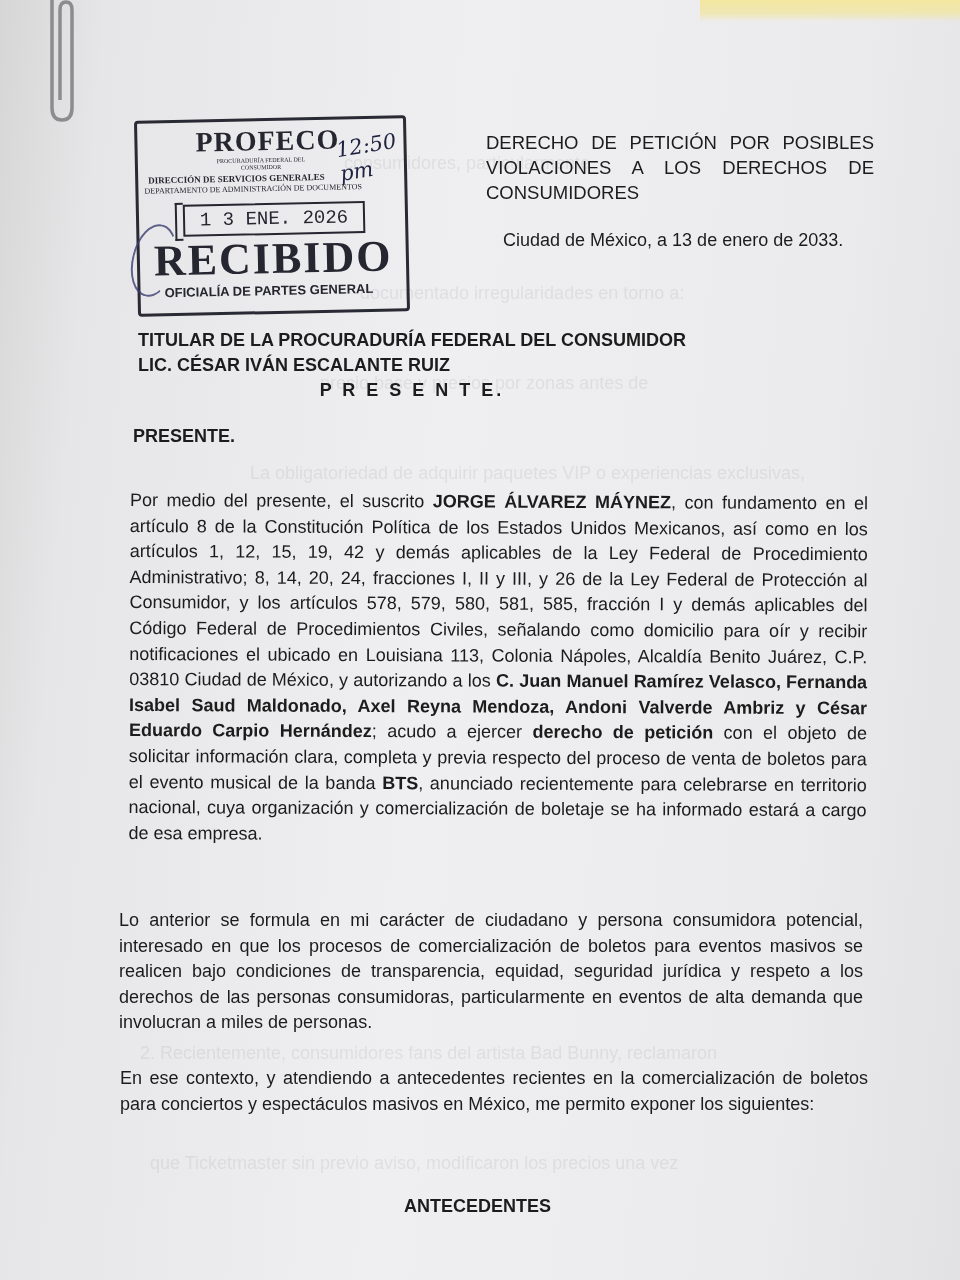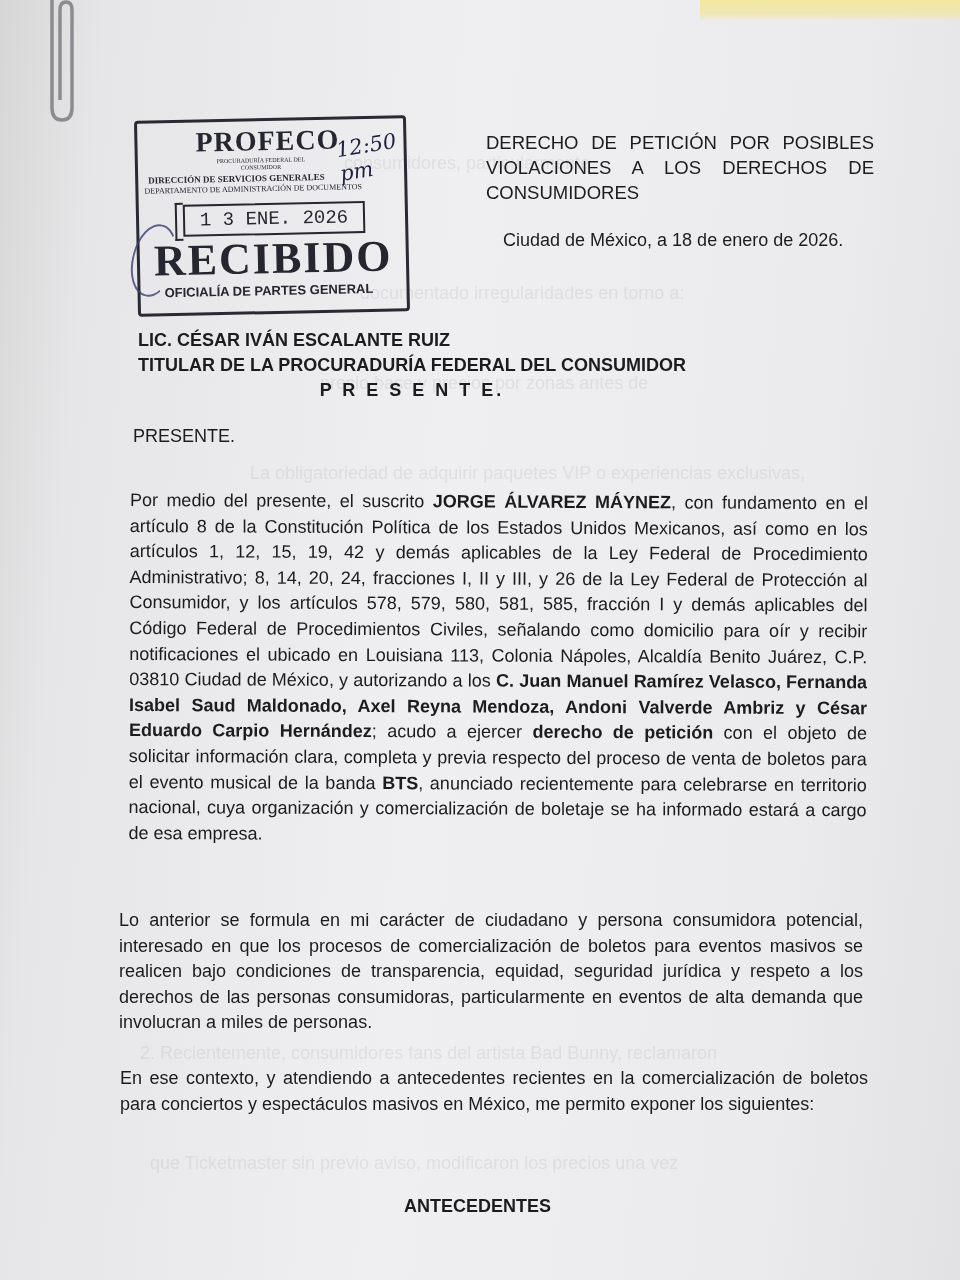--- a/index.html
+++ b/index.html
@@ -50,21 +50,21 @@
   }
   .stamp .swirl { position: absolute; left: -8px; top: 100px; width: 40px; height: 70px; border: 2px solid #3b3f72; border-radius: 50%; border-right-color: transparent; transform: rotate(15deg); opacity: 0.8; }
 
   .subject {
     position: absolute; left: 486px; top: 130px; width: 388px;
     font-size: 18.5px; font-weight: normal; line-height: 25px; text-align: justify; text-align-last: left;
   }
   .place-date { position: absolute; left: 503px; top: 230px; font-size: 18px; }
   .addressee { position: absolute; left: 138px; top: 328px; font-size: 18px; font-weight: bold; line-height: 25px; }
   .addressee .presente1 { letter-spacing: 3px; text-align: center; }
-  .presente2 { position: absolute; left: 133px; top: 426px; font-size: 18px; font-weight: normal; }
+  .presente2 { position: absolute; left: 133px; top: 426px; font-size: 18px; font-weight: bold; }
 
   .para {
     position: absolute; font-size: 18px; line-height: 25.6px; text-align: justify;
   }
   .p1 { left: 130px; top: 488px; width: 738px; transform: rotate(0.25deg); transform-origin: left top; }
   .p2 { left: 119px; top: 908px; width: 744px; }
   .p3 { left: 120px; top: 1066px; width: 748px; }
   .heading { position: absolute; left: 404px; top: 1196px; font-size: 18px; font-weight: bold; }
   b { font-weight: bold; }
 </style>
@@ -92,25 +92,25 @@
   <div class="line3">DIRECCIÓN DE SERVICIOS GENERALES</div>
   <div class="line4">DEPARTAMENTO DE ADMINISTRACIÓN DE DOCUMENTOS</div>
   <div class="bracket"></div>
   <div class="datebox">1 3 ENE. 2026</div>
   <div class="swirl"></div>
   <div class="recibido">RECIBIDO</div>
   <div class="oficialia">OFICIALÍA DE PARTES GENERAL</div>
 </div>
 
 <div class="subject">DERECHO DE PETICIÓN POR POSIBLES VIOLACIONES A LOS DERECHOS DE CONSUMIDORES</div>
-<div class="place-date">Ciudad de México, a 18 de enero de 2026.</div>
+<div class="place-date">Ciudad de México, a 13 de enero de 2033.</div>
 
 <div class="addressee">
+  <div>TITULAR DE LA PROCURADURÍA FEDERAL DEL CONSUMIDOR</div>
   <div>LIC. CÉSAR IVÁN ESCALANTE RUIZ</div>
-  <div>TITULAR DE LA PROCURADURÍA FEDERAL DEL CONSUMIDOR</div>
   <div class="presente1">P R E S E N T E.</div>
 </div>
 <div class="presente2">PRESENTE.</div>
 
 <div class="para p1"><span>Por medio del presente, el suscrito </span><b>JORGE ÁLVAREZ MÁYNEZ</b><span>, con fundamento en el artículo 8 de la Constitución Política de los Estados Unidos Mexicanos, así como en los artículos 1, 12, 15, 19, 42 y demás aplicables de la Ley Federal de Procedimiento Administrativo; 8, 14, 20, 24, fracciones I, II y III, y 26 de la Ley Federal de Protección al Consumidor, y los artículos 578, 579, 580, 581, 585, fracción I y demás aplicables del Código Federal de Procedimientos Civiles, señalando como domicilio para oír y recibir notificaciones el ubicado en Louisiana 113, Colonia Nápoles, Alcaldía Benito Juárez, C.P. 03810 Ciudad de México, y autorizando a los </span><b>C. Juan Manuel Ramírez Velasco, Fernanda Isabel Saud Maldonado, Axel Reyna Mendoza, Andoni Valverde Ambriz y César Eduardo Carpio Hernández</b><span>; acudo a ejercer </span><b>derecho de petición</b><span> con el objeto de solicitar información clara, completa y previa respecto del proceso de venta de boletos para el evento musical de la banda </span><b>BTS</b><span>, anunciado recientemente para celebrarse en territorio nacional, cuya organización y comercialización de boletaje se ha informado estará a cargo de esa empresa.</span></div>
 
 <div class="para p2">Lo anterior se formula en mi carácter de ciudadano y persona consumidora potencial, interesado en que los procesos de comercialización de boletos para eventos masivos se realicen bajo condiciones de transparencia, equidad, seguridad jurídica y respeto a los derechos de las personas consumidoras, particularmente en eventos de alta demanda que involucran a miles de personas.</div>
 <div class="para p3">En ese contexto, y atendiendo a antecedentes recientes en la comercialización de boletos para conciertos y espectáculos masivos en México, me permito exponer los siguientes:</div>
 <div class="heading">ANTECEDENTES</div>
 

